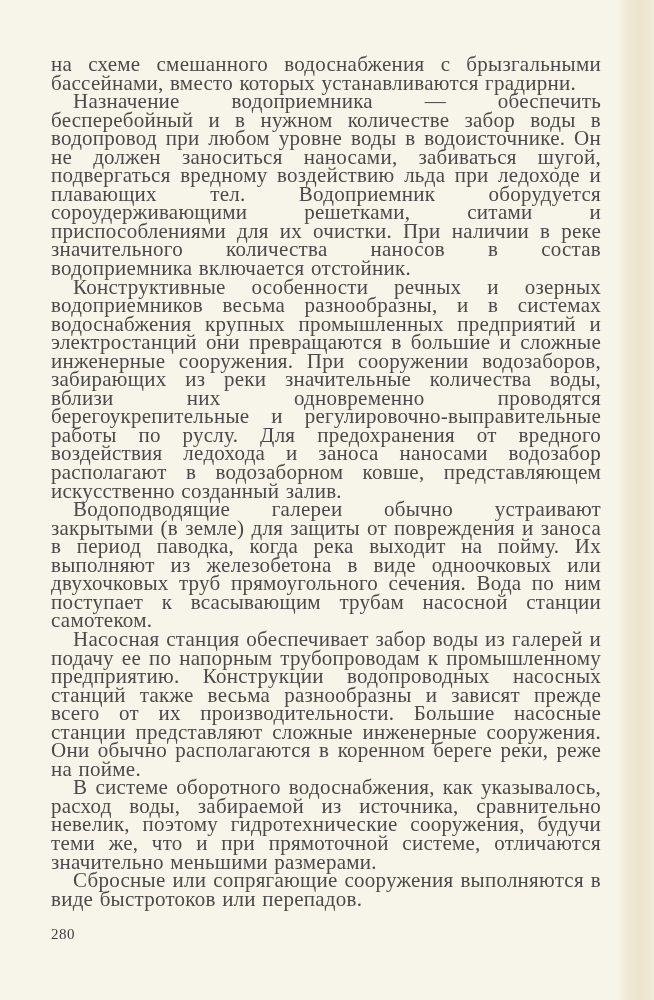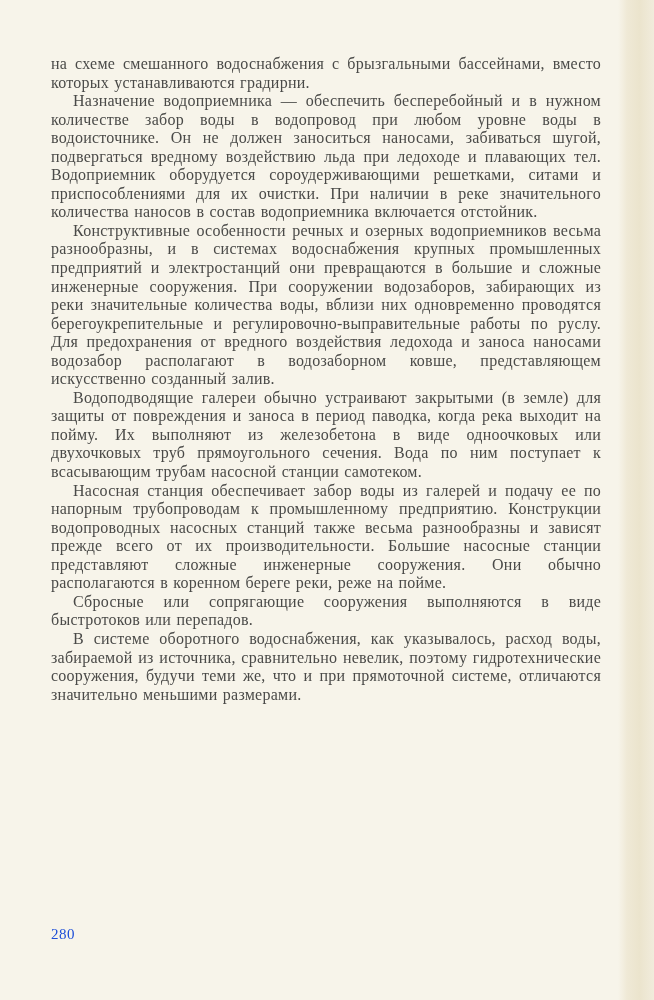--- a/index.html
+++ b/index.html
@@ -9,40 +9,40 @@
     position:relative;
     font-family:"Liberation Serif","DejaVu Serif",serif;
     color:#4a4a48;
   }
   .edge {
     position:absolute; top:0; right:0; width:36px; height:1000px;
     background:linear-gradient(to right,#f7f4ea 0%,#efe9d6 25%,#ebe4cd 60%,#f1ecdc 100%);
   }
   .page {
     position:absolute; left:51px; top:55px; width:550px;
-    font-size:16px; line-height:18.55px;
+    font-size:21px; line-height:18.55px;
     text-align:justify;
     letter-spacing:0.25px;
     word-spacing:1px;
   }
   .page p { margin:0; text-indent:22px; }
   .page p.cont { text-indent:0; }
   .pagenum {
     position:absolute; left:51px; top:926px;
-    font-size:15px; letter-spacing:0.5px; color:#1d4ed8;
+    font-size:15px; letter-spacing:0.5px; color:#404040;
   }
 </style>
 </head>
 <body>
 
 <div class="edge"></div>
 
 <div class="page">
   <p class="cont">на схеме смешанного водоснабжения с брызгальными бассейнами, вместо которых устанавливаются градирни.</p>
   <p>Назначение водоприемника — обеспечить бесперебойный и в нужном количестве забор воды в водопровод при любом уровне воды в водоисточнике. Он не должен заноситься наносами, забиваться шугой, подвергаться вредному воздействию льда при ледоходе и плавающих тел. Водоприемник оборудуется сороудерживающими решетками, ситами и приспособлениями для их очистки. При наличии в реке значительного количества наносов в состав водоприемника включается отстойник.</p>
   <p>Конструктивные особенности речных и озерных водоприемников весьма разнообразны, и в системах водоснабжения крупных промышленных предприятий и электростанций они превращаются в большие и сложные инженерные сооружения. При сооружении водозаборов, забирающих из реки значительные количества воды, вблизи них одновременно проводятся берегоукрепительные и регулировочно-выправительные работы по руслу. Для предохранения от вредного воздействия ледохода и заноса наносами водозабор располагают в водозаборном ковше, представляющем искусственно созданный залив.</p>
   <p>Водоподводящие галереи обычно устраивают закрытыми (в земле) для защиты от повреждения и заноса в период паводка, когда река выходит на пойму. Их выполняют из железобетона в виде одноочковых или двухочковых труб прямоугольного сечения. Вода по ним поступает к всасывающим трубам насосной станции самотеком.</p>
   <p>Насосная станция обеспечивает забор воды из галерей и подачу ее по напорным трубопроводам к промышленному предприятию. Конструкции водопроводных насосных станций также весьма разнообразны и зависят прежде всего от их производительности. Большие насосные станции представляют сложные инженерные сооружения. Они обычно располагаются в коренном береге реки, реже на пойме.</p>
+  <p>В системе оборотного водоснабжения, как указывалось, расход воды, забираемой из источника, сравнительно невелик, поэтому гидротехнические сооружения, будучи теми же, что и при прямоточной системе, отличаются значительно меньшими размерами.</p>
   <p>Сбросные или сопрягающие сооружения выполняются в виде быстротоков или перепадов.</p>
-  <p>В системе оборотного водоснабжения, как указывалось, расход воды, забираемой из источника, сравнительно невелик, поэтому гидротехнические сооружения, будучи теми же, что и при прямоточной системе, отличаются значительно меньшими размерами.</p>
 </div>
 
 <div class="pagenum">280</div>
 
 </body></html>

